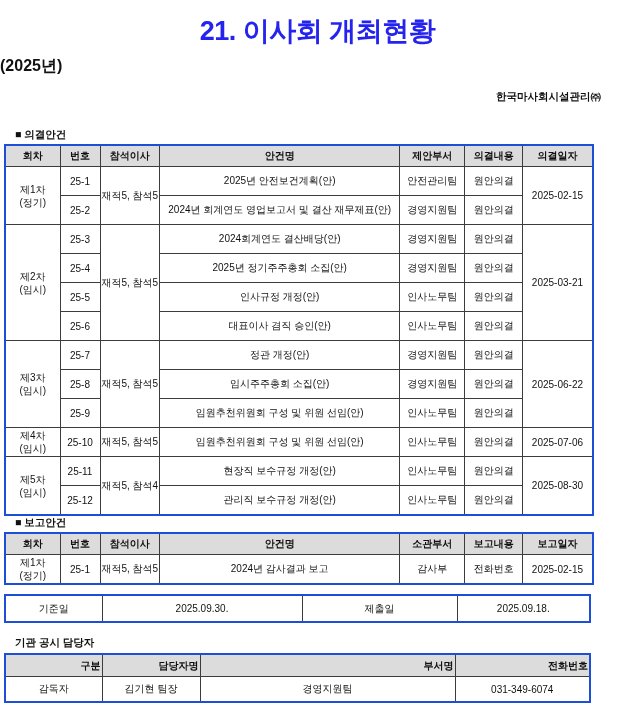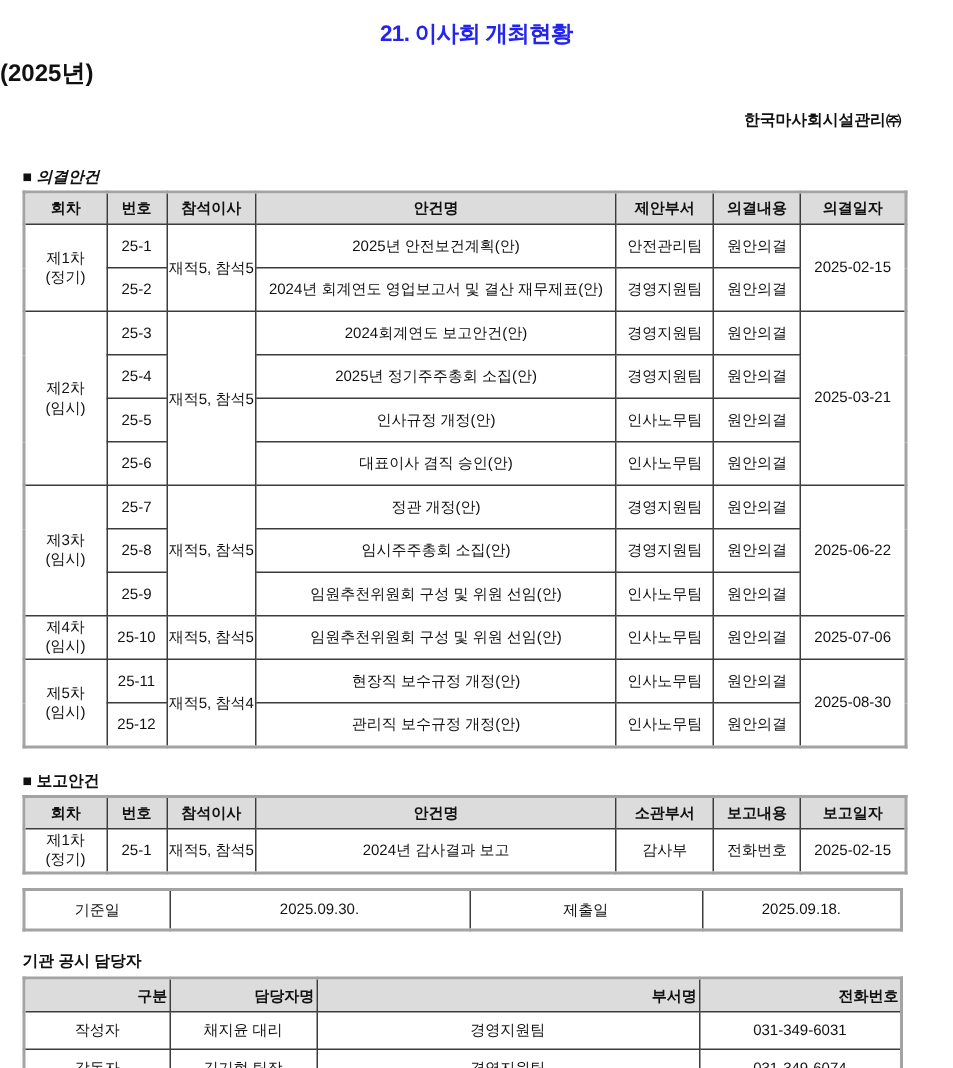--- a/index.html
+++ b/index.html
@@ -5,21 +5,21 @@
   html, body { margin:0; padding:0; }
   body {
     width:635px; height:712px;
     background:#ffffff;
     color:#111111;
     font-family:"Liberation Sans", sans-serif;
     overflow:hidden;
   }
   .page-title {
     color:#2424ee;
-    font-size:15px;
+    font-size:27px;
     font-weight:bold;
     text-align:center;
     margin-top:13px;
     letter-spacing:-0.5px;
   }
   .page-subtitle {
     font-size:16px;
     font-weight:bold;
     margin-top:7px;
   }
@@ -28,28 +28,28 @@
     font-weight:bold;
     text-align:right;
     margin:13px 34px 0 0;
     padding-left:13px;
   }
   .section-label {
     font-size:10.5px;
     font-weight:bold;
     margin:0 0 2px 15px;
   }
-  .lbl-resolution { margin-top:24px;font-style:italic; }
-  .lbl-report     { margin-top:15px; }
+  .lbl-resolution { margin-top:24px; }
+  .lbl-report     { }
   .lbl-contacts   { margin-top:13px; margin-bottom:3px; }
   table {
     border-collapse:collapse;
     table-layout:fixed;
-    margin-left:15px;
-    border:2px solid #a3a3a3;
+    margin-left:4px;
+    border:2px solid #1d4ed8;
   }
   td, th {
     border:1px solid #3c3c3c;
     font-size:10px;
     text-align:center;
     vertical-align:middle;
     padding:0 1px;
     overflow:hidden;
     white-space:nowrap;
   }
@@ -117,21 +117,21 @@
       <td>원안의결</td>
     </tr>
 
     <tr>
       <td rowspan="4" class="two-line">
         <div>제2차</div>
         <div>(임시)</div>
       </td>
       <td>25-3</td>
       <td rowspan="4">재적5, 참석5</td>
-      <td>2024회계연도 보고안건(안)</td>
+      <td>2024회계연도 결산배당(안)</td>
       <td>경영지원팀</td>
       <td>원안의결</td>
       <td rowspan="4">2025-03-21</td>
     </tr>
     <tr>
       <td>25-4</td>
       <td>2025년 정기주주총회 소집(안)</td>
       <td>경영지원팀</td>
       <td>원안의결</td>
     </tr>
@@ -275,26 +275,20 @@
   <thead>
     <tr>
       <th>구분</th>
       <th>담당자명</th>
       <th>부서명</th>
       <th>전화번호</th>
     </tr>
   </thead>
   <tbody>
     <tr>
-      <td>작성자</td>
-      <td>채지윤 대리</td>
-      <td>경영지원팀</td>
-      <td>031-349-6031</td>
-    </tr>
-    <tr>
       <td>감독자</td>
       <td>김기현 팀장</td>
       <td>경영지원팀</td>
       <td>031-349-6074</td>
     </tr>
 
   </tbody>
 </table>
 
 </body></html>

